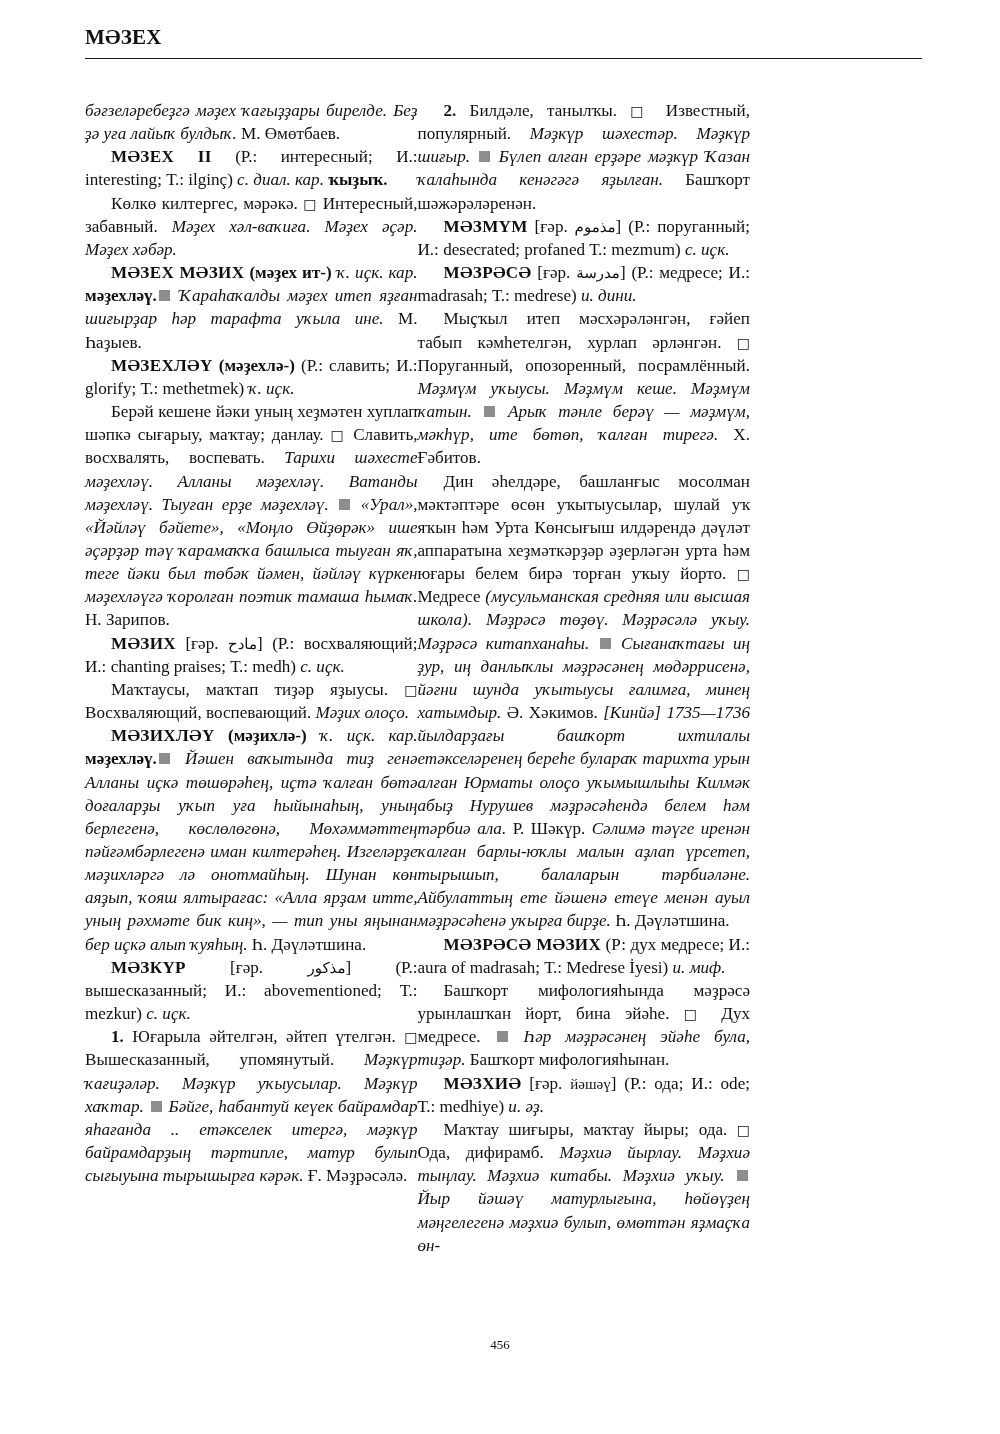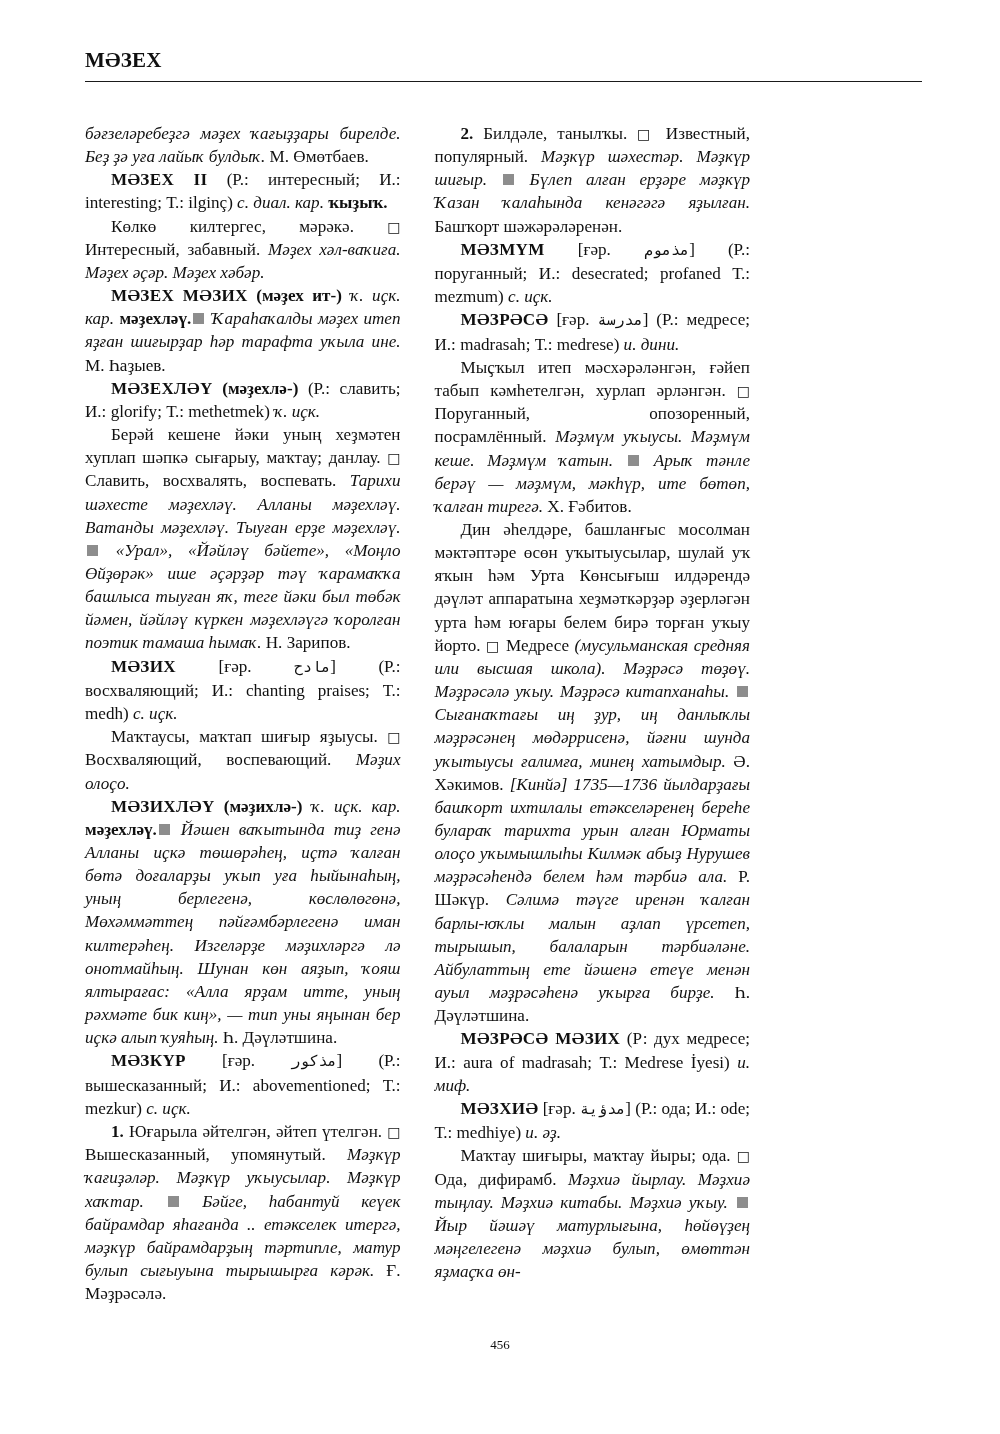--- a/index.html
+++ b/index.html
@@ -14,41 +14,40 @@
     color: #101010;
     position: relative;
     overflow: hidden;
   }
   .page {
     position: absolute;
     left: 0; top: 0;
     width: 828px;
     height: 1434px;
     box-sizing: border-box;
-    padding: 50px 78px 0 85px;
+    padding: 27px 78px 0 85px;
   }
   .header {
     height: 46px;
   }
   .running-head {
     font-size: 21px;
     font-weight: bold;
     letter-spacing: 0.2px;
     line-height: 1;
     margin: 0;
   }
   .rule {
     border: 0;
     border-top: 1.6px solid #1a1a1a;
     margin: 10px 0 0 0;
     width: 837px;
   }
   .columns {
     display: flex;
-    gap: 34px;
     margin-top: 26px;
   }
   .col {
     width: 402px;
     font-size: 17.1px;
     line-height: 1.355;
     text-align: justify;
     text-justify: inter-word;
     hyphens: manual;
   }
@@ -62,21 +61,21 @@
     text-indent: 0;
   }
   b.hw {
     font-weight: bold;
     letter-spacing: 0.3px;
   }
   i {
     font-style: italic;
   }
   .ar {
-    font-family: Liberation Mono, monospace;
+    font-family: Liberation Serif, serif;
     font-style: normal;
     font-size: 15px;
     direction: rtl;
     unicode-bidi: isolate;
   }
   .sq {
     font-family: "DejaVu Sans", sans-serif;
     font-style: normal;
     font-size: 14px;
     line-height: 1;
@@ -116,42 +115,43 @@
 
       <p class="ind"><b class="hw">МӘЗЕХ II</b><span> (Р.: интересный; И.: interesting; Т.: ilginç) </span><i>с. диал. кар. </i><b>ҡыҙыҡ.</b></p>
       <p class="ind"><span>Көлкө килтергес, мәрәкә. </span><span class="sq">□</span><span> Интересный, забавный. </span><i>Мәҙех хәл-ваҡиға. Мәҙех әҫәр. Мәҙех хәбәр.</i></p>
 
       <p class="ind"><b class="hw">МӘЗЕХ МӘЗИХ</b><b> (мәҙех ит-) </b><i>ҡ. иҫк. кар. </i><b>мәҙехләү.</b><span class="blk"></span><i> Ҡараһаҡалды мәҙех итеп яҙған шиғырҙар һәр тарафта уҡыла ине.</i><span> М. Һаҙыев.</span></p>
 
       <p class="ind"><b class="hw">МӘЗЕХЛӘҮ</b><b> (мәҙехлә-) </b><span>(Р.: славить; И.: glorify; Т.: methetmek) </span><i>ҡ. иҫк.</i></p>
       <p class="ind"><span>Берәй кешене йәки уның хеҙмәтен хуплап шәпкә сығарыу, маҡтау; данлау. </span><span class="sq">□</span><span> Славить, восхвалять, воспевать. </span><i>Тарихи шәхесте мәҙехләү. Алланы мәҙехләү. Ватанды мәҙехләү. Тыуған ерҙе мәҙехләү. </i><span class="blk"></span><i> «Урал», «Йәйләү бәйете», «Моңло Өйҙөрәк» ише әҫәрҙәр тәү ҡарамаҡҡа башлыса тыуған яҡ, теге йәки был төбәк йәмен, йәйләү күркен мәҙехләүгә ҡоролған поэтик тамаша һымаҡ.</i><span> Н. Зарипов.</span></p>
 
       <p class="ind"><b class="hw">МӘЗИХ</b><span> [ғәр. </span><span class="ar">مادح</span><span>] </span><span>(Р.: восхваляющий; И.: chanting praises; Т.: medh) </span><i>с. иҫк.</i></p>
-      <p class="ind"><span>Маҡтаусы, маҡтап шиғыр яҙыусы. </span><span class="sq">□</span><span> Восхваляющий, воспевающий. </span><i>Мәҙих олоҫо.</i></p>
+      <p class="ind"><span>Маҡтаусы, маҡтап тиҙәр яҙыусы. </span><span class="sq">□</span><span> Восхваляющий, воспевающий. </span><i>Мәҙих олоҫо.</i></p>
 
       <p class="ind"><b class="hw">МӘЗИХЛӘҮ</b><b> (мәҙихлә-) </b><i>ҡ. иҫк. кар. </i><b>мәҙехләү.</b><span class="blk"></span><i> Йәшен ваҡытында тиҙ генә Алланы иҫкә төшөрәһең, иҫтә ҡалған бөтә доғаларҙы уҡып уға һыйынаһың, уның берлегенә, көслөлөгөнә, Мөхәммәттең пәйғәмбәрлегенә иман килтерәһең. Изгеләрҙе мәҙихләргә лә онотмайһың. Шунан көн аяҙып, ҡояш ялтырағас: «Алла ярҙам итте, уның рәхмәте бик киң», — тип уны яңынан бер иҫкә алып ҡуяһың.</i><span> Һ. Дәүләтшина.</span></p>
 
       <p class="ind"><b class="hw">МӘЗКҮР</b><span> [ғәр. </span><span class="ar">مذكور</span><span>] </span><span>(Р.: вышесказанный; И.: abovementioned; Т.: mezkur) </span><i>с. иҫк.</i></p>
       <p class="ind"><b>1.</b><span> Юғарыла әйтелгән, әйтеп үтелгән. </span><span class="sq">□</span><span> Вышесказанный, упомянутый. </span><i>Мәҙкүр ҡағиҙәләр. Мәҙкүр уҡыусылар. Мәҙкүр хаҡтар. </i><span class="blk"></span><i> Бәйге, һабантуй кеүек байрамдар яһағанда .. етәкселек итергә, мәҙкүр байрамдарҙың тәртипле, матур булып сығыуына тырышырға кәрәк.</i><span> Ғ. Мәҙрәсәлә.</span></p>
 
     </div>
 
     <div class="col">
 
       <p class="ind"><b>2.</b><span> Билдәле, танылҡы. </span><span class="sq">□</span><span> Известный, популярный. </span><i>Мәҙкүр шәхестәр. Мәҙкүр шиғыр. </i><span class="blk"></span><i> Бүлеп алған ерҙәре мәҙкүр Ҡазан ҡалаһында кенәгәгә яҙылған.</i><span> Башҡорт шәжәрәләренән.</span></p>
 
       <p class="ind"><b class="hw">МӘЗМҮМ</b><span> [ғәр. </span><span class="ar">مذموم</span><span>] </span><span>(Р.: поруганный; И.: desecrated; profaned Т.: mezmum) </span><i>с. иҫк.</i></p>
       <p class="ind"><b class="hw">МӘЗРӘСӘ</b><span> [ғәр. </span><span class="ar">مدرسة</span><span>] </span><span>(Р.: медресе; И.: madrasah; Т.: medrese) </span><i>и. дини.</i></p>
 
       <p class="ind"><span>Мыҫҡыл итеп мәсхәрәләнгән, ғәйеп табып кәмһетелгән, хурлап әрләнгән. </span><span class="sq">□</span><span> Поруганный, опозоренный, посрамлённый. </span><i>Мәҙмүм уҡыусы. Мәҙмүм кеше. Мәҙмүм ҡатын. </i><span class="blk"></span><i> Арыҡ тәнле берәү — мәҙмүм, мәкһүр, ите бөтөп, ҡалған тирегә.</i><span> Х. Ғәбитов.</span></p>
       <p class="ind"><span>Дин әһелдәре, башланғыс мосолман мәктәптәре өсөн уҡытыусылар, шулай уҡ яҡын һәм Урта Көнсығыш илдәрендә дәүләт аппаратына хеҙмәткәрҙәр әҙерләгән урта һәм юғары белем бирә торған уҡыу йорто. </span><span class="sq">□</span><span> Медресе </span><i>(мусульманская средняя или высшая школа). </i><i>Мәҙрәсә төҙөү. Мәҙрәсәлә уҡыу. Мәҙрәсә китапханаһы. </i><span class="blk"></span><i> Сығанаҡтағы иң ҙур, иң данлыҡлы мәҙрәсәнең мөдәррисенә, йәғни шунда уҡытыусы ғалимға, минең хатымдыр.</i><span> Ә. Хәкимов.</span><i> [Кинйә] 1735—1736 йылдарҙағы башҡорт ихтилалы етәкселәренең береһе булараҡ тарихта урын алған Юрматы олоҫо уҡымышлыһы Килмәк абыҙ Нурушев мәҙрәсәһендә белем һәм тәрбиә ала.</i><span> Р. Шәкүр.</span><i> Сәлимә тәүге иренән ҡалған барлы-юҡлы малын аҙлап үрсетеп, тырышып, балаларын тәрбиәләне. Айбулаттың ете йәшенә етеүе менән ауыл мәҙрәсәһенә уҡырға бирҙе.</i><span> Һ. Дәүләтшина.</span></p>
 
       <p class="ind"><b class="hw">МӘЗРӘСӘ МӘЗИХ</b><span> (Р: дух медресе; И.: aura of madrasah; Т.: Medrese İyesi) </span><i>и. миф.</i></p>
+      <p class="ind"><span>Башҡорт мифологияһында мәҙрәсә урынлашҡан йорт, бина эйәһе. </span><span class="sq">□</span><span> Дух медресе. </span><span class="blk"></span><i> Һәр мәҙрәсәнең эйәһе була, тиҙәр.</i><span> Башҡорт мифологияһынан.</span></p>
 
-      <p class="ind"><b class="hw">МӘЗХИӘ</b><span> [ғәр. </span><span class="ar">مدؤية</span><span>] </span><span>(Р.: ода; И.: ode; Т.: medhiye) </span><i>и. әҙ.</i></p>
+      <p class="ind"><b class="hw">МӘЗХИӘ</b><span> [ғәр. </span><span class="ar">йәшәү</span><span>] </span><span>(Р.: ода; И.: ode; Т.: medhiye) </span><i>и. әҙ.</i></p>
       <p class="ind"><span>Маҡтау шиғыры, маҡтау йыры; ода. </span><span class="sq">□</span><span> Ода, дифирамб. </span><i>Мәҙхиә йырлау. Мәҙхиә тыңлау. Мәҙхиә китабы. Мәҙхиә уҡыу. </i><span class="blk"></span><i> Йыр йәшәү матурлығына, һөйөүҙең мәңгелегенә мәҙхиә булып, өмөттән яҙмаҫҡа өн-</i></p>
 
     </div>
   </div>
 
   <div class="folio">456</div>
 
 </div>
 
 </body></html>

